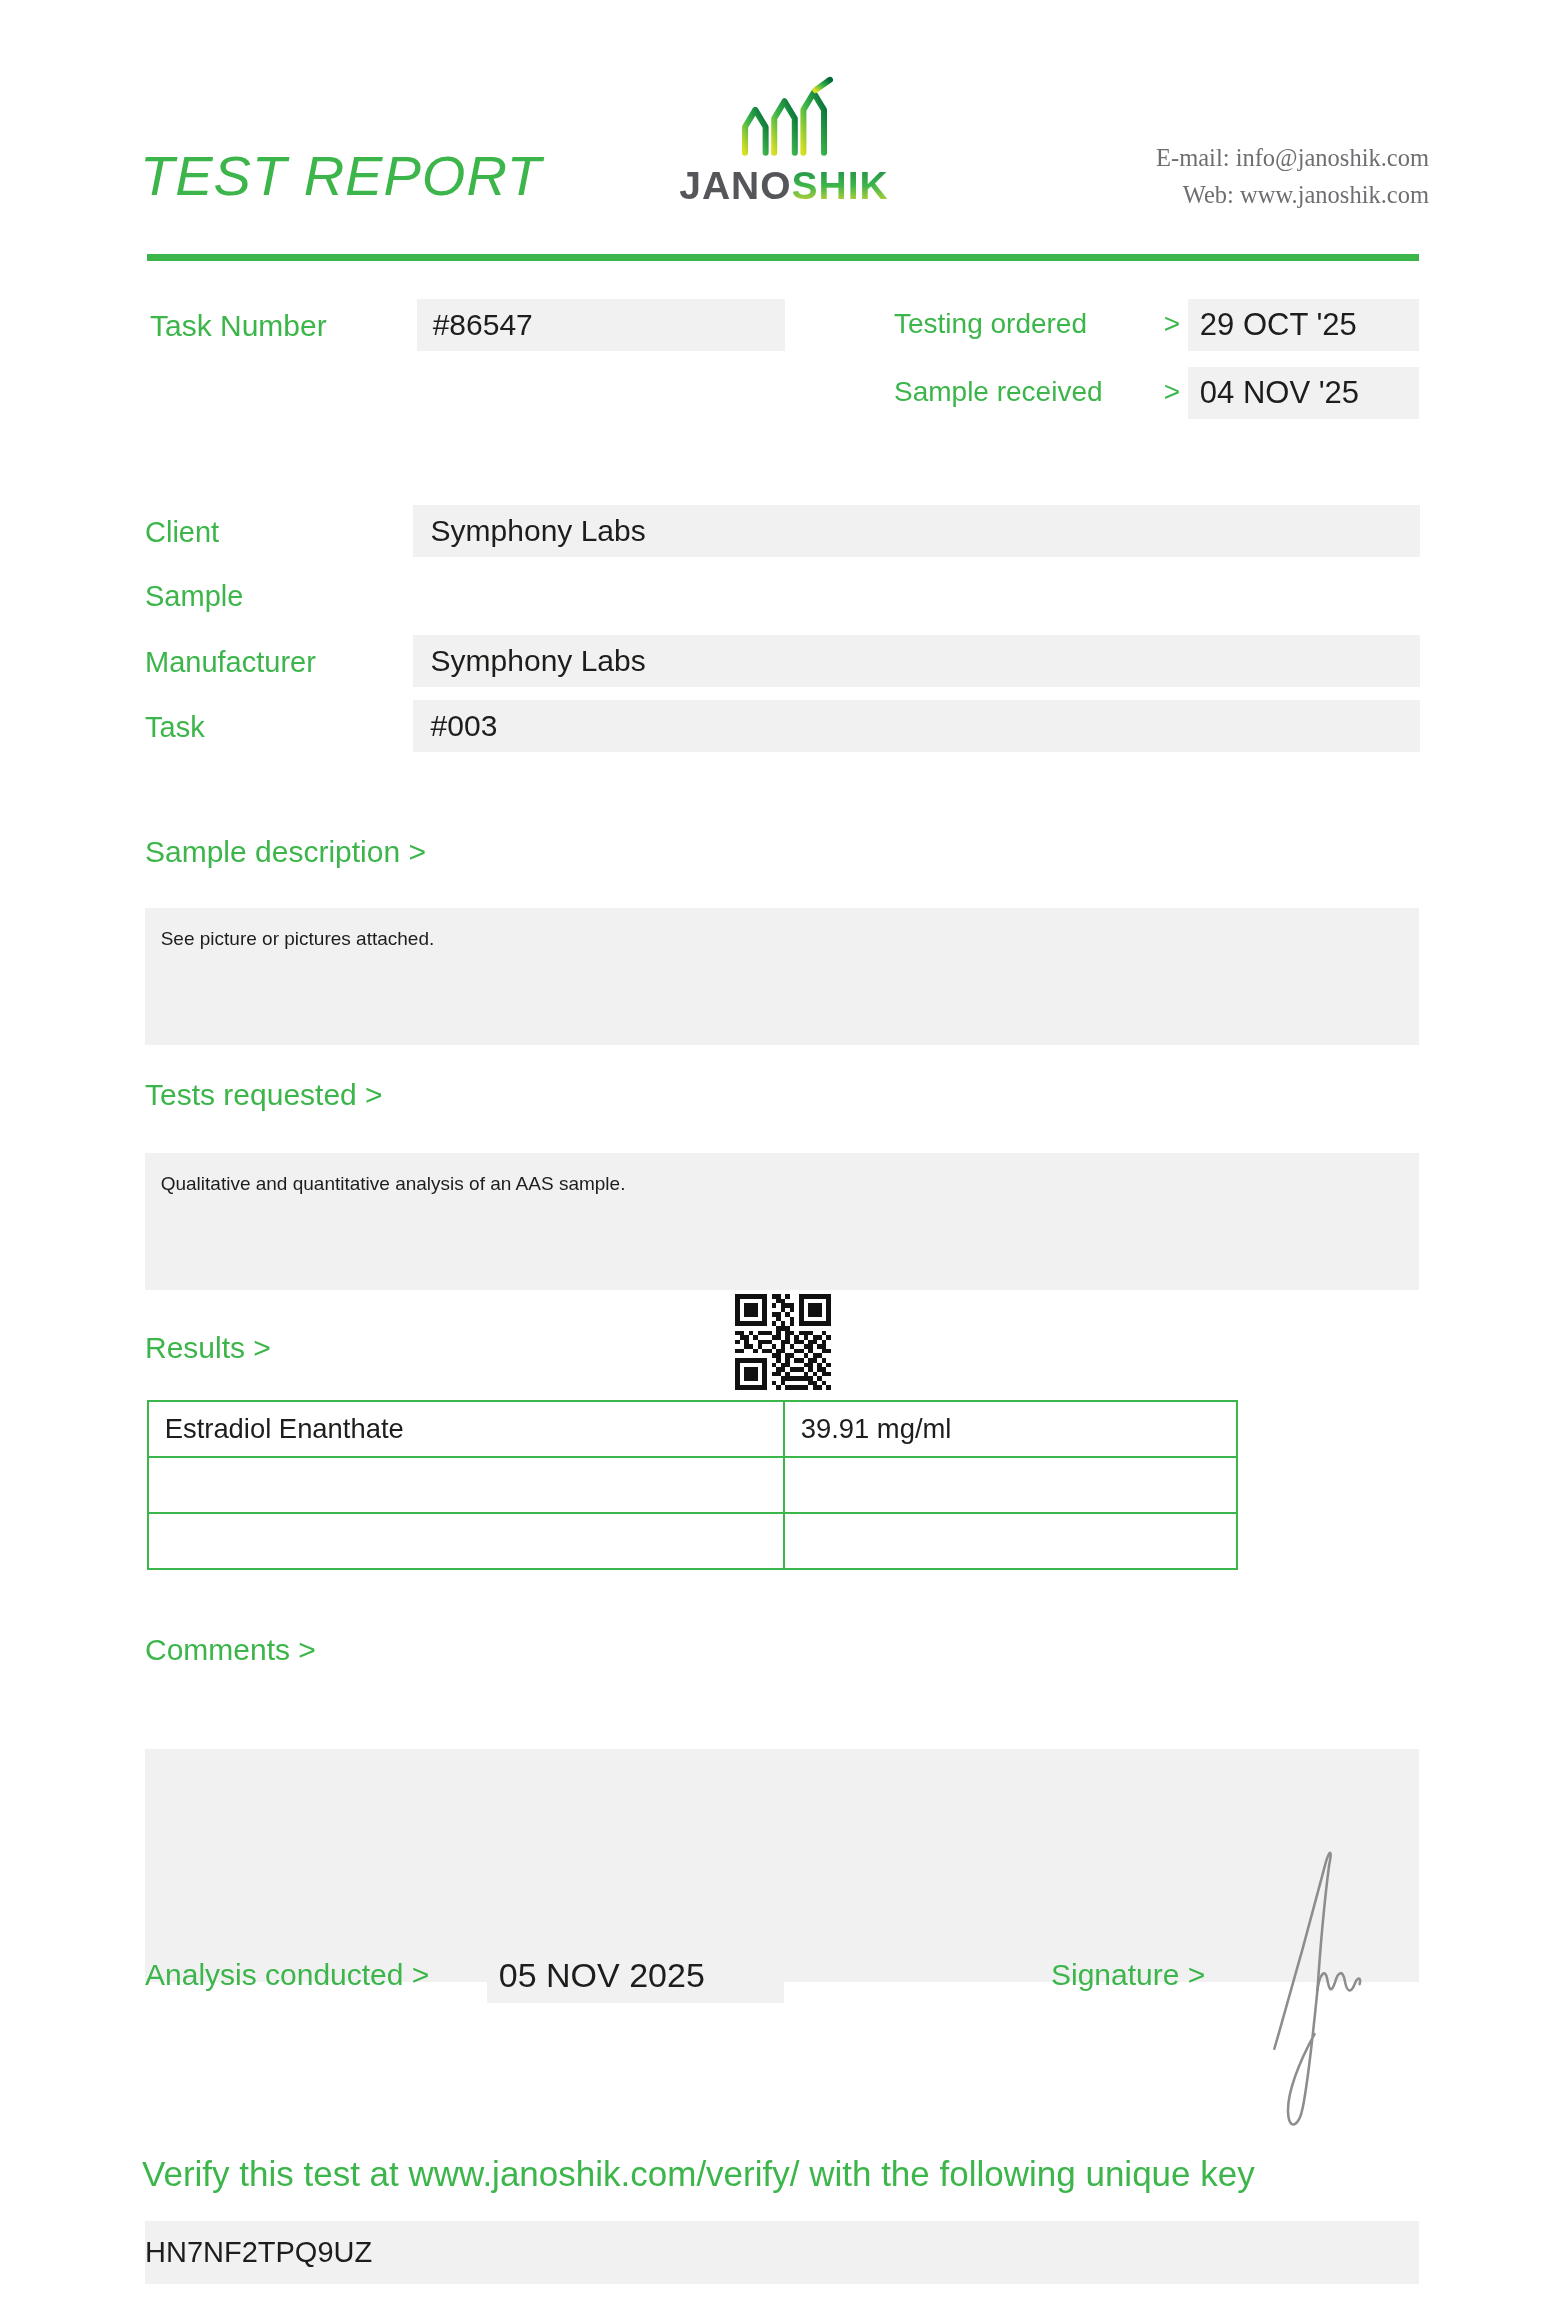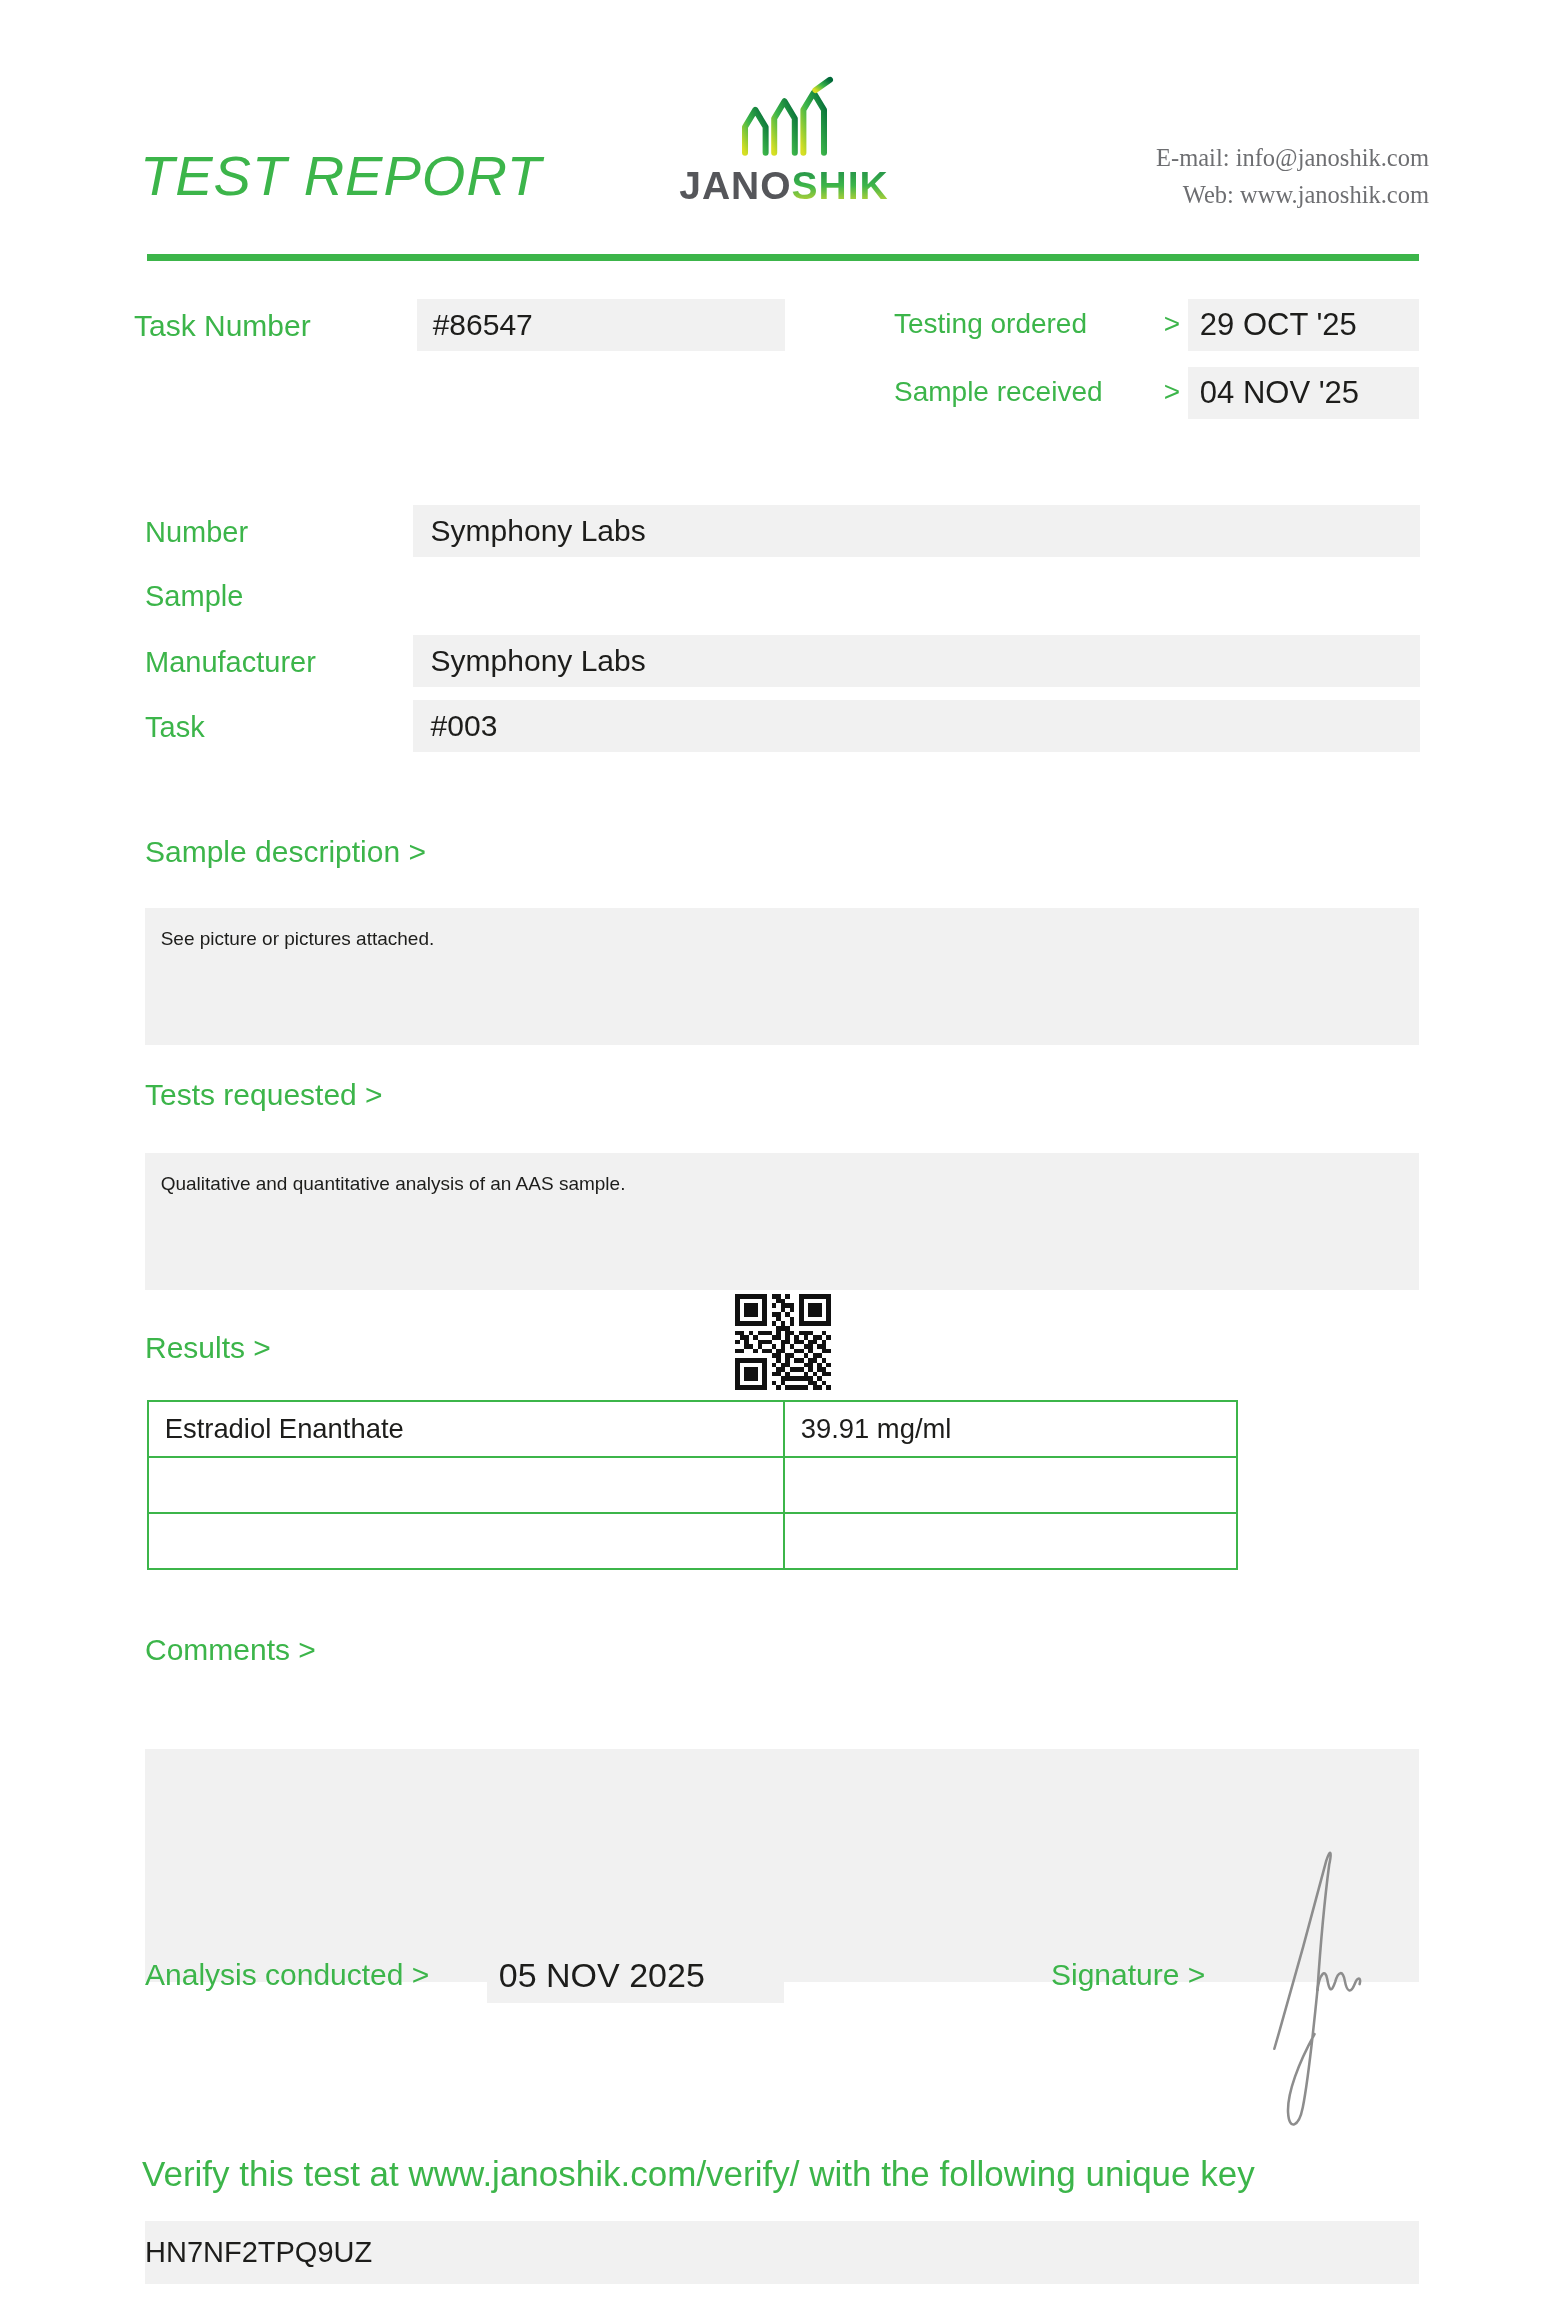--- a/index.html
+++ b/index.html
@@ -18,21 +18,21 @@
   .logo-shik {
     background:linear-gradient(180deg,#1d8649 0%, #3cb54a 50%, #a6ce39 82%, #d7df23 100%);
     -webkit-background-clip:text; background-clip:text; color:transparent;
   }
   .contact { left:980px; top:139px; width:449px; text-align:right; font-size:24.5px; line-height:37px; color:#6d6e71;font-family:Liberation Serif, serif; }
   .rule { left:147px; top:254px; width:1272px; height:6.9px; background:#3cb54a; }
 
   
   .field-label { font-size:30px; color:#3cb54a; white-space:nowrap; }
   .value-box { background:#f1f1f1; font-size:30px; color:#1d1d1b; white-space:nowrap; }
-  .task-label { left:134px; top:309px; }
+  .task-label { left:150px; top:309px; }
   .task-box { left:417px; top:299px; width:368px; height:52px; line-height:52px; padding-left:15.7px; box-sizing:border-box; }
   .date-label { width:286px; display:flex; justify-content:space-between; font-size:28px; }
   .to-label { left:894px; top:308px; }
   .sr-label { left:894px; top:376px; }
   .date-box { left:1188px; width:231px; height:52px; line-height:52px; padding-left:11.8px; box-sizing:border-box; font-size:31px; }
   .to-box { top:299px; }
   .sr-box { top:367px; }
 
   
   .detail-label { left:145px; font-size:29px; color:#3cb54a; }
@@ -101,21 +101,21 @@
     <span>&gt;</span>
   </div>
   <div class="abs value-box date-box to-box">29 OCT '25</div>
 
   <div class="abs field-label date-label sr-label">
     <span>Sample received</span>
     <span>&gt;</span>
   </div>
   <div class="abs value-box date-box sr-box">04 NOV '25</div>
 
-  <div class="abs detail-label" style="top:516px">Number</div>
+  <div class="abs detail-label" style="top:516px">Client</div>
   <div class="abs value-box detail-box" style="top:505px">Symphony Labs</div>
 
   <div class="abs detail-label" style="top:580px">Sample</div>
 
   <div class="abs detail-label" style="top:646px">Manufacturer</div>
   <div class="abs value-box detail-box" style="top:635px">Symphony Labs</div>
 
   <div class="abs detail-label" style="top:711px">Task</div>
   <div class="abs value-box detail-box" style="top:700px">#003</div>
 

